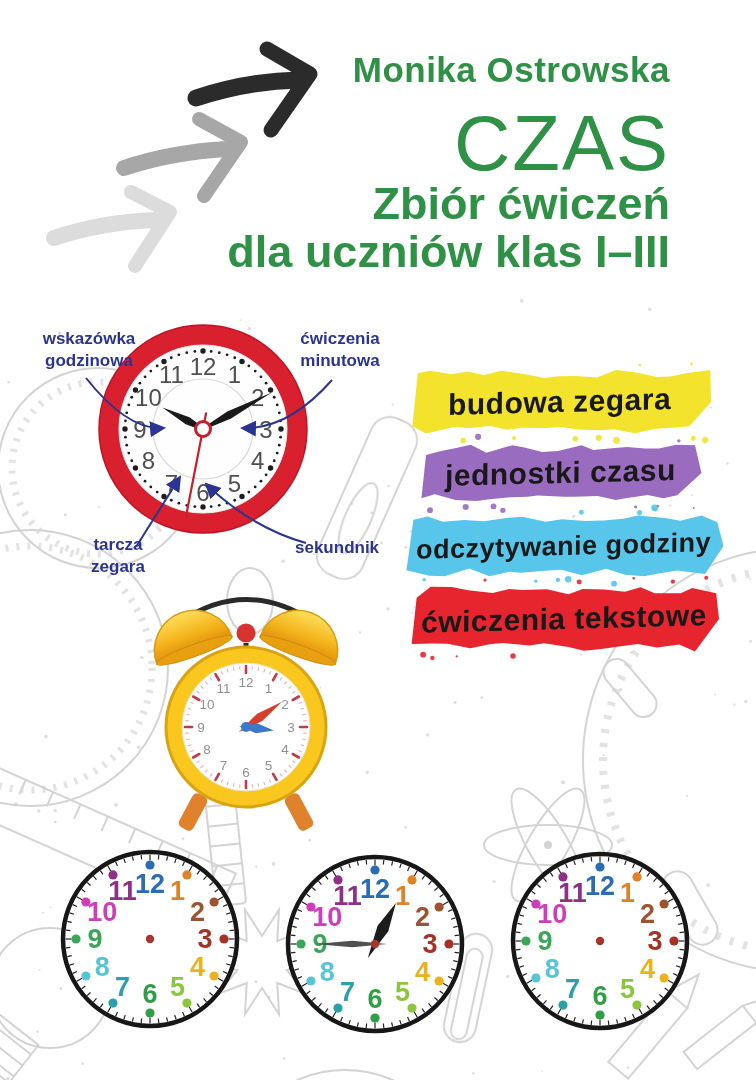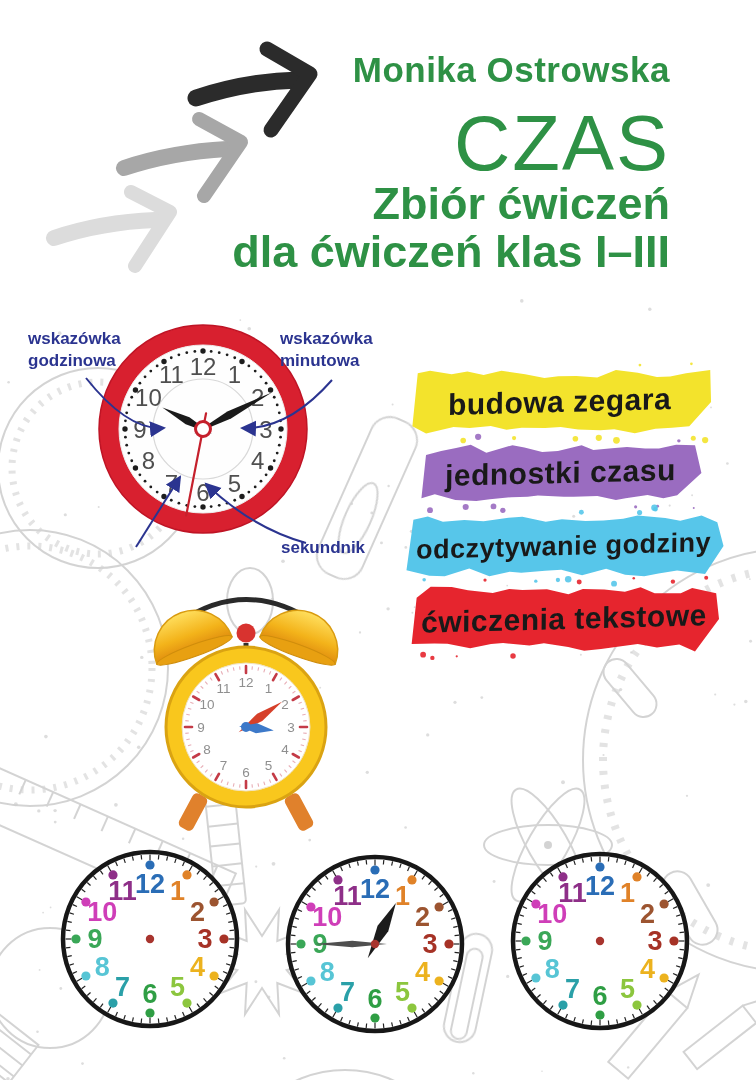--- a/index.html
+++ b/index.html
@@ -8,25 +8,25 @@
   svg.layer{position:absolute;left:0;top:0;width:756px;height:1080px;}
   #bg{z-index:1;}
   #cover-arrows{z-index:2;}
   #fg{z-index:3;}
   .header{position:absolute;top:50px;right:86px;text-align:right;color:#2e9145;z-index:4;}
   .author{font-size:35px;font-weight:700;letter-spacing:.5px;}
   .title{font-size:78px;font-weight:400;line-height:.92;letter-spacing:2px;margin-top:18px;}
   .sub{font-size:45px;font-weight:700;line-height:1.08;}
   .sub.first{margin-top:0;}
   .lbl{position:absolute;color:#2b3490;font-weight:600;font-size:17px;line-height:1.3;
-       z-index:5;}
+       text-align:center;z-index:5;}
   #lbl-hour{left:28px;top:328px;width:122px;}
   #lbl-min{left:280px;top:328px;width:120px;}
   #lbl-face{left:76px;top:534px;width:84px;}
-  #lbl-sec{left:281px;top:537px;width:120px;text-align:left;}
+  #lbl-sec{left:295px;top:537px;width:120px;text-align:left;}
   .banner{position:absolute;display:flex;align-items:center;justify-content:center;z-index:4;}
   .banner svg{position:absolute;left:0;top:0;width:100%;height:100%;overflow:visible;}
   .banner .btxt{position:relative;z-index:2;font-weight:700;color:#191919;
       letter-spacing:.5px;transform:rotate(-1.5deg) skewX(-2deg);white-space:nowrap;}
   #banner-0{left:412px;top:370px;width:296px;height:64px;font-size:30px;}
   #banner-1{left:422px;top:444px;width:276px;height:58px;font-size:30px;}
   #banner-2{left:408px;top:515px;width:312px;height:62px;font-size:27px;}
   #banner-3{left:414px;top:586px;width:300px;height:66px;font-size:30px;}
 </style>
 </head>
@@ -244,25 +244,26 @@
         <path d="M54 238 Q102 222 155 220" stroke-width="16"></path>
         <path d="M131 192 L170 212 L135 266" stroke-width="14"></path>
       </g>
     </g>
   </svg>
 
   <div class="header">
     <div class="author">Monika Ostrowska</div>
     <div class="title">CZAS</div>
     <div class="sub first">Zbiór ćwiczeń</div>
-    <div class="sub">dla ćwiczeń klas I–III</div>
+    <div class="sub">dla uczniów klas I–III</div>
   </div>
 
   <div class="lbl" id="lbl-hour">wskazówka godzinowa</div>
-  <div class="lbl" id="lbl-min">wskazówka minutowa</div>
+  <div class="lbl" id="lbl-min">ćwiczenia minutowa</div>
+  <div class="lbl" id="lbl-face">tarcza zegara</div>
   <div class="lbl" id="lbl-sec">sekundnik</div>
 
   <div class="banner" id="banner-0">
     <svg viewBox="0 0 296 64">
         <path d="M 5.761814270168543 3.347959444625303 L 18.06192192621529 0.674352086847648 L 39.6300538983196 4.330623760353774 L 55.367295746225864 1.4562050993554294 L 71.63256268342957 4.973465021001175 L 89.44916251813993 0.752335935132578 L 113.13787391083315 4.290552347665653 L 132.43732058024034 7.917959942249581 L 146.23623666306958 6.2152325513307005 L 164.36747069098055 6.049263813067228 L 185.2642857749015 7.485604633809999 L 203.89947115816176 0.10445355903357267 L 225.7735436647199 2.7935731052421033 L 244.86821808340028 6.924323067069054 L 258.20580277917907 6.432156731374562 L 274.04331960715353 3.3113095744047314 L 298.2269932064228 0.012965352041646838 L 299.04177909810096 32 L 277.2830919595435 56.23231989960186 L 260.0297161852941 57.861417333828285 L 243.36312688840553 58.74075858783908 L 222.81770142307505 63.36172940582037 L 202.22295160312206 59.2216232388746 L 188.38520555291325 60.28312943596393 L 166.1396624436602 59.529154419666156 L 148.70881314342842 57.01527041965164 L 133.05444443179294 58.01858012843877 L 109.72289058286697 57.799400304909796 L 94.49849639320746 59.80335239134729 L 78.78804784361273 56.07325479015708 L 57.62617076700553 57.90591082489118 L 41.52614718582481 57.1134735411033 L 14.068893903400749 63.404633845202625 L 0.37592884385958314 56.210452859522775 Z" fill="#f3e32c"></path>
         <circle cx="102.06849125772715" cy="68.02950946358033" r="2.11190341822803" fill="#f3e32c" opacity="0.9"></circle>
         <circle cx="163.38506600819528" cy="68.7377476436086" r="2.814900298602879" fill="#f3e32c" opacity="0.9"></circle>
         <circle cx="51.206919284537435" cy="70.50152299553156" r="2.8015853023156523" fill="#f3e32c" opacity="0.9"></circle>
         <circle cx="227.91399084962904" cy="-4.887337817810476" r="1.3711806701496243" fill="#f3e32c" opacity="0.9"></circle>
         <circle cx="204.4496968705207" cy="70.34833722724579" r="3.367926644720137" fill="#f3e32c" opacity="0.9"></circle>

